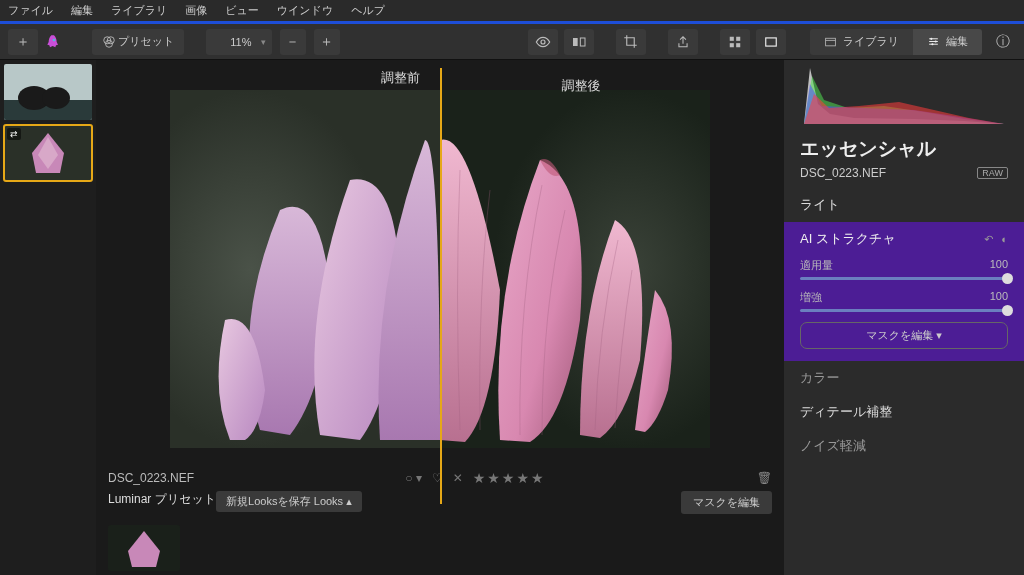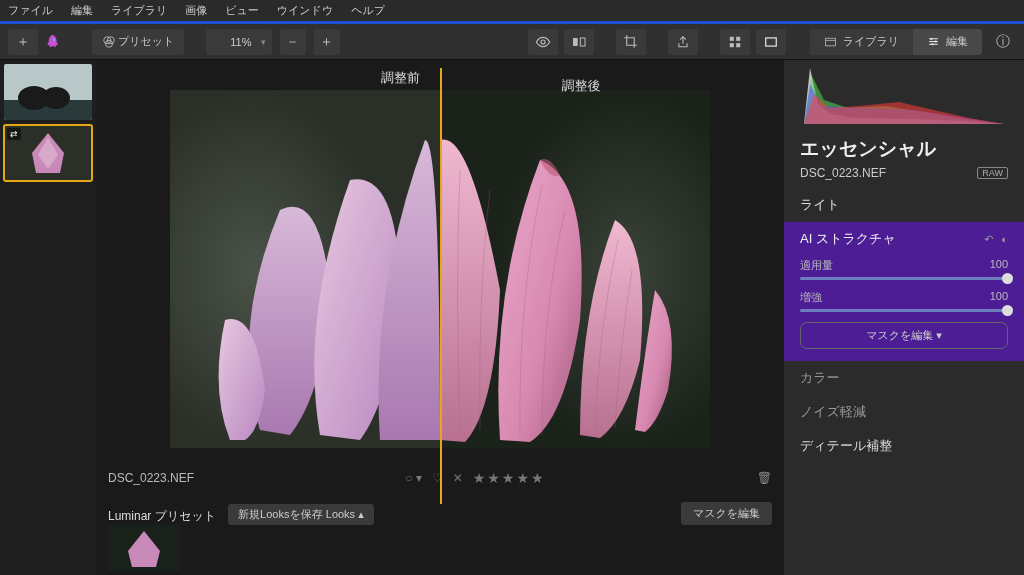--- a/index.html
+++ b/index.html
@@ -37,21 +37,21 @@
 .image-container { position: absolute; top: 22px; left: 0; width: 540px; height: 358px; overflow: hidden; }
 .flower { width: 100%; height: 100%; }
 .divider { position: absolute; top: 0; left: 50%; width: 2px; height: 436px; background: #e6a817; z-index: 4; cursor: ew-resize; }
 
 .info-bar { height: 26px; display: flex; align-items: center; padding: 0 12px; color: #bbb; font-size: 12px; gap: 10px; }
 .info-bar .fname { flex: 0 0 auto; }
 .info-bar .center-ctrls { flex: 1; display: flex; justify-content: center; align-items: center; gap: 10px; color: #777; }
 .stars { letter-spacing: 2px; font-size: 14px; }
 .info-bar .trash { color: #888; cursor: pointer; }
 
-.preset-bar { height: 34px; display: flex; align-items: flex-end; padding: 0 12px; gap: 12px; font-size: 12px; }
+.preset-bar { height: 34px; display: flex; align-items: flex-start; padding: 0 12px; font-size: 12px; }
 .preset-bar .tag { color: #ddd; }
 .preset-bar .dropdown { background: #3a3a3a; padding: 3px 10px; border-radius: 3px; cursor: pointer; font-size: 11px; }
 .preset-bar .btn { background: #3a3a3a; padding: 4px 12px; border-radius: 3px; cursor: pointer; font-size: 11px; }
 .preset-strip { height: 50px; padding: 0 12px; display: flex; }
 .preset-thumb { width: 72px; height: 46px; border-radius: 3px; overflow: hidden; }
 
 .right { width: 240px; background: #2b2b2b; display: flex; flex-direction: column; overflow: hidden; }
 .histogram { height: 70px; padding: 4px 16px 0; }
 .histo-svg { width: 100%; height: 60px; }
 .panel-title { font-size: 19px; color: #eee; padding: 6px 16px 2px; font-weight: 700; }
@@ -321,16 +321,16 @@
           <span>増強</span>
           <span>100</span>
         </div>
         <div class="slider-track">
             <div class="slider-knob"></div>
           </div>
       </div>
       <button class="mask-btn">マスクを編集 ▾</button>
     </div>
     <div class="tool-row">カラー</div>
+    <div class="tool-row" style="color:#ddd">ディテール補整</div>
     <div class="tool-row">ノイズ軽減</div>
-    <div class="tool-row" style="color:#ddd">ディテール補整</div>
   </div>
 </div>
 
 </body></html>

